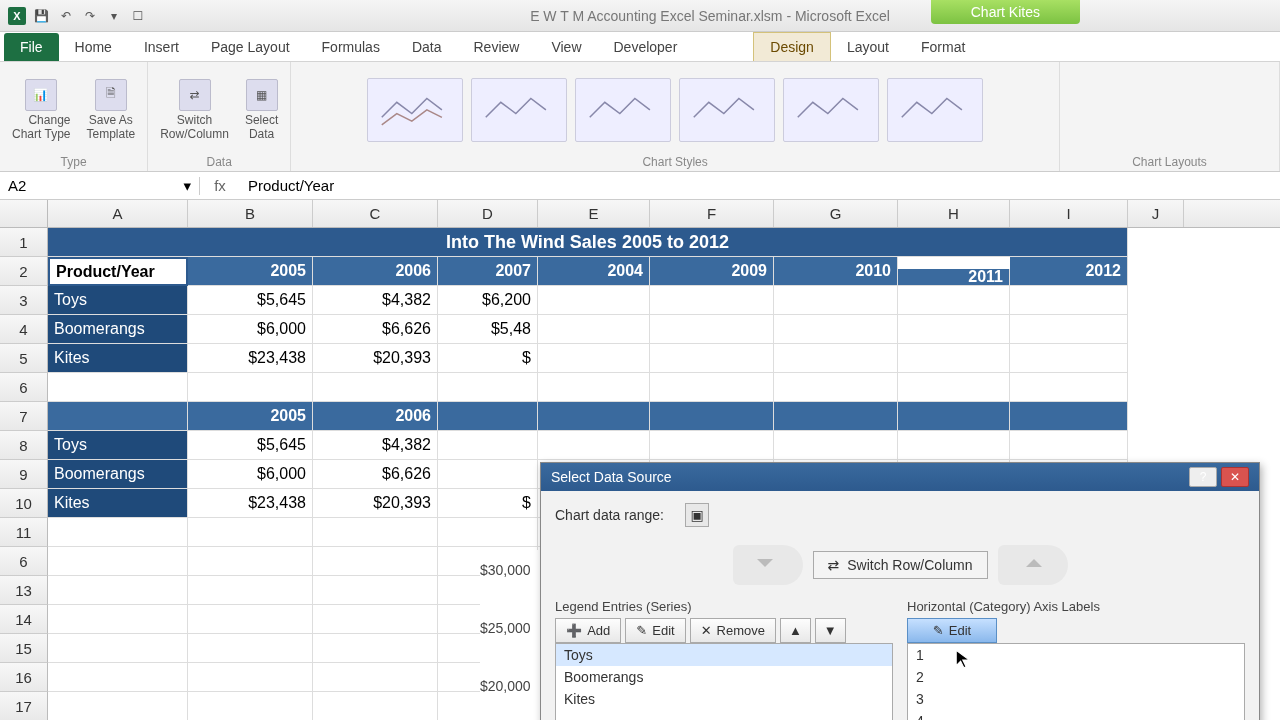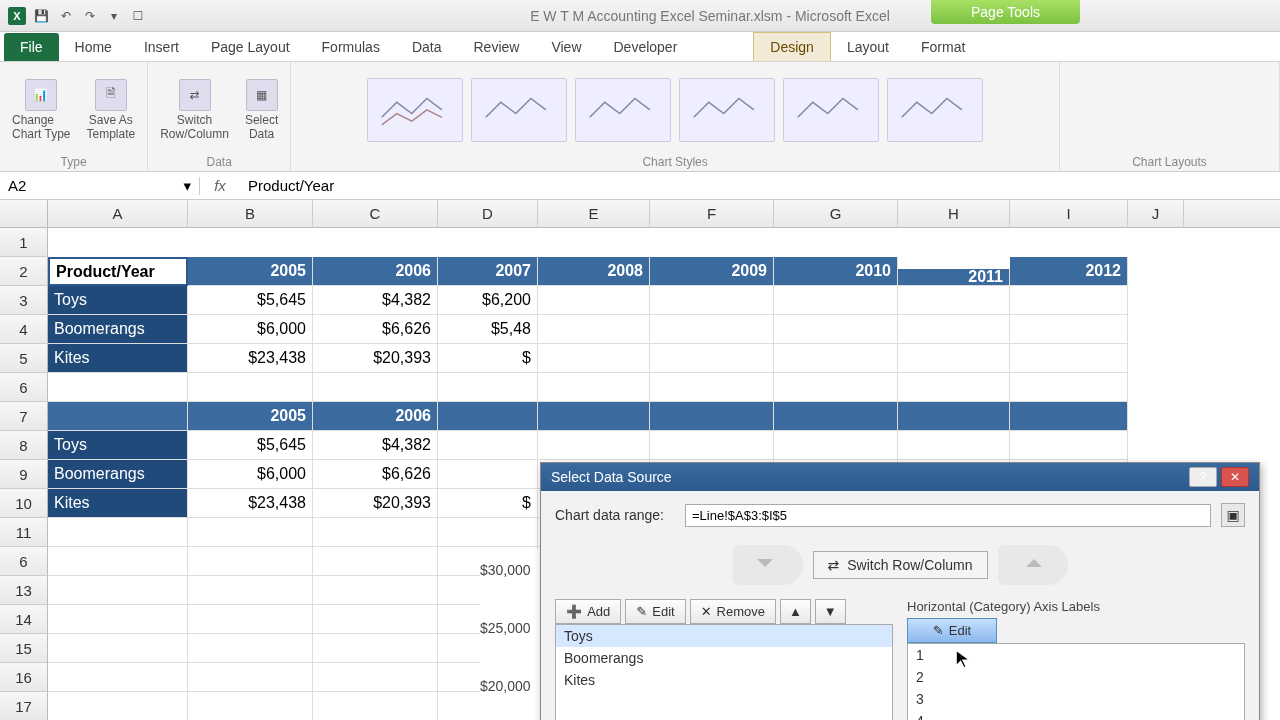--- a/index.html
+++ b/index.html
@@ -26,21 +26,21 @@
 .ribbon-btn { display:flex; flex-direction:column; align-items:center; font-size:12px; color:#555; gap:2px; cursor:pointer; padding:4px; }
 .ribbon-btn .icon { width:32px; height:32px; background:#dde; border:1px solid #bbc; border-radius:2px; display:flex; align-items:center; justify-content:center; }
 .ribbon-group .group-label { font-size:12px; color:#888; margin-top:2px; }
 .chart-styles { flex:1; display:flex; align-items:center; gap:8px; padding:4px 8px; }
 .style-thumb { width:96px; height:64px; background:#eef; border:1px solid #ccd; border-radius:2px; display:flex; align-items:center; justify-content:center;}
 .style-thumb svg { width:80%; height:80%; }
 
 
 .formula-bar { height:28px; display:flex; align-items:center; border-bottom:1px solid #ccc; font-size:15px; }
 .name-box { width:200px; border-right:1px solid #ccc; padding:0 8px; display:flex; align-items:center; justify-content:space-between; }
-.fx-label { width:40px; text-align:center; color:#666; font-style:italic; }
+.fx-label { width:40px; text-align:center; color:#666; }
 .formula-input { flex:1; padding:0 8px; }
 
 
 .grid { position:relative; height:520px; overflow:hidden; }
 .col-headers { display:flex; height:28px; background:linear-gradient(#f7f7f7,#e9e9e9); border-bottom:1px solid #bbb; }
 .row-header-spacer { width:48px; border-right:1px solid #bbb; }
 .col-h { border-right:1px solid #ccc; display:flex; align-items:center; justify-content:center; font-size:15px; color:#333; }
 .rows { }
 .row { display:flex; height:29px; }
 .row-h { width:48px; background:linear-gradient(#f7f7f7,#e9e9e9); border-right:1px solid #bbb; border-bottom:1px solid #ccc; display:flex; align-items:center; justify-content:center; font-size:15px; color:#333;}
@@ -91,21 +91,21 @@
   <div class="excel-icon">X</div>
   <div class="qat">
     <div class="qat-btn">💾</div>
     <div class="qat-btn">↶</div>
     <div class="qat-btn">↷</div>
     <div class="qat-btn">▾</div>
     <div class="qat-btn">☐</div>
   </div>
   <div class="doc-title">E W T M Accounting Excel Seminar.xlsm  -  Microsoft Excel</div>
 </div>
-<div class="chart-tools-tab">Page Tools</div>
+<div class="chart-tools-tab">Chart Kites</div>
 
 <div class="ribbon-tabs">
   <div class="tab file">File</div>
   <div class="tab">Home</div>
   <div class="tab">Insert</div>
   <div class="tab">Page Layout</div>
   <div class="tab">Formulas</div>
   <div class="tab">Data</div>
   <div class="tab">Review</div>
   <div class="tab">View</div>
@@ -114,21 +114,21 @@
   <div class="tab active">Design</div>
   <div class="tab">Layout</div>
   <div class="tab">Format</div>
 </div>
 
 <div class="ribbon">
   <div class="ribbon-group">
     <div class="buttons">
       <div class="ribbon-btn">
         <div class="icon">📊</div>
-        <span style="white-space:pre-line;text-align:left;">Change
+        <span style="white-space:pre-line;text-align:right;">Change
 Chart Type</span>
       </div>
       <div class="ribbon-btn">
         <div class="icon">🗎</div>
         <span style="white-space:pre-line;text-align:center;">Save As
 Template</span>
       </div>
     </div>
     <div class="group-label">Type</div>
   </div>
@@ -208,28 +208,29 @@
       <div class="col-h" style="width: 112px;">E</div>
       <div class="col-h" style="width: 124px;">F</div>
       <div class="col-h" style="width: 124px;">G</div>
       <div class="col-h" style="width: 112px;">H</div>
       <div class="col-h" style="width: 118px;">I</div>
       <div class="col-h" style="width: 56px;">J</div>
     </div>
   <div class="rows">
       <div class="row title-row">
         <div class="row-h">1</div>
+        <div class="cell" style="width: 1080px;">Into The Wind Sales 2005 to 2012</div>
       </div>
       <div class="row header-row">
         <div class="row-h">2</div>
         <div class="cell" style="width: 140px; background: rgb(255, 255, 255); color: rgb(0, 0, 0); font-weight: bold; border: 2px solid rgb(45, 90, 142);">Product/Year</div>
         <div class="cell right" style="width: 125px;">2005</div>
         <div class="cell right" style="width: 125px;">2006</div>
         <div class="cell right" style="width: 100px;">2007</div>
-        <div class="cell right" style="width: 112px;">2008</div>
+        <div class="cell right" style="width: 112px;">2004</div>
         <div class="cell right" style="width: 124px;">2009</div>
         <div class="cell right" style="width: 124px;">2010</div>
         <div class="cell right" style="width: 112px; margin-top: 12px;">2011</div>
         <div class="cell right" style="width: 118px;">2012</div>
       </div>
       <div class="row">
         <div class="row-h">3</div>
         <div class="cell cellA" style="width: 140px;">Toys</div>
         <div class="cell right" style="width: 125px;">$5,645</div>
         <div class="cell right" style="width: 125px;">$4,382</div>
@@ -430,33 +431,33 @@
     <div class="dialog-title">
       <span>Select Data Source</span>
       <div class="win-btns">
         <div class="win-btn">?</div>
         <div class="win-btn close">✕</div>
       </div>
     </div>
     <div class="dialog-body">
       <div class="range-row">
         <label>Chart data range:</label>
-        <input class="range-input" value="=Line!$A$3:$I$5" style="">
         <div class="collapse-btn">▣</div>
       </div>
       <div class="switch-row">
         <div class="arrow-blob"></div>
         <div class="switch-btn">
           <span>⇄</span>
           <span>Switch Row/Column</span>
         </div>
         <div class="arrow-blob right"></div>
       </div>
       <div class="lists-row">
         <div class="list-panel">
+          <div class="panel-title">Legend Entries (Series)</div>
           <div class="list-toolbar">
             <div class="tb-btn">
                 <span>➕</span>
                 <span>Add</span>
               </div>
             <div class="tb-btn">
                 <span>✎</span>
                 <span>Edit</span>
               </div>
             <div class="tb-btn">

